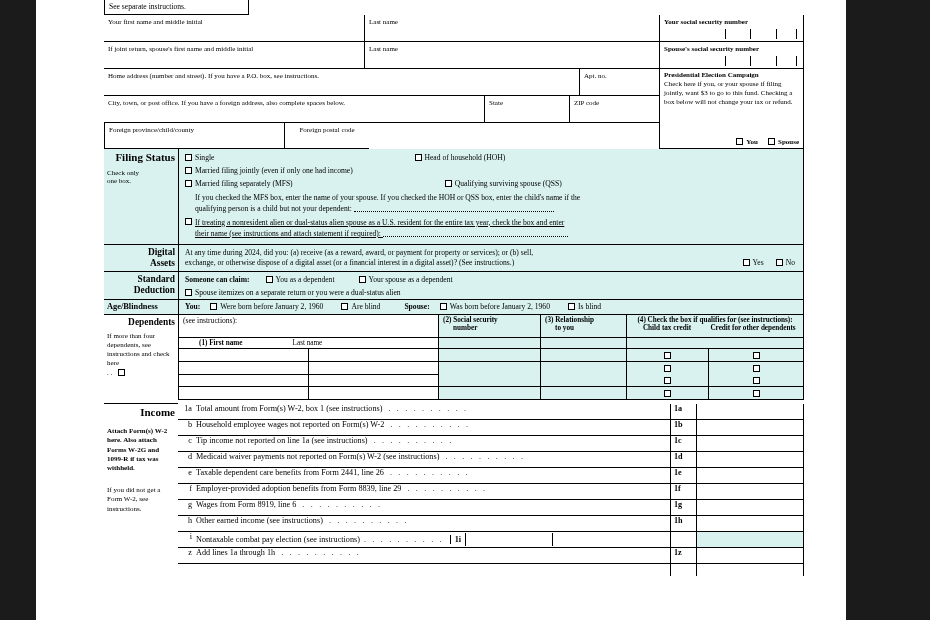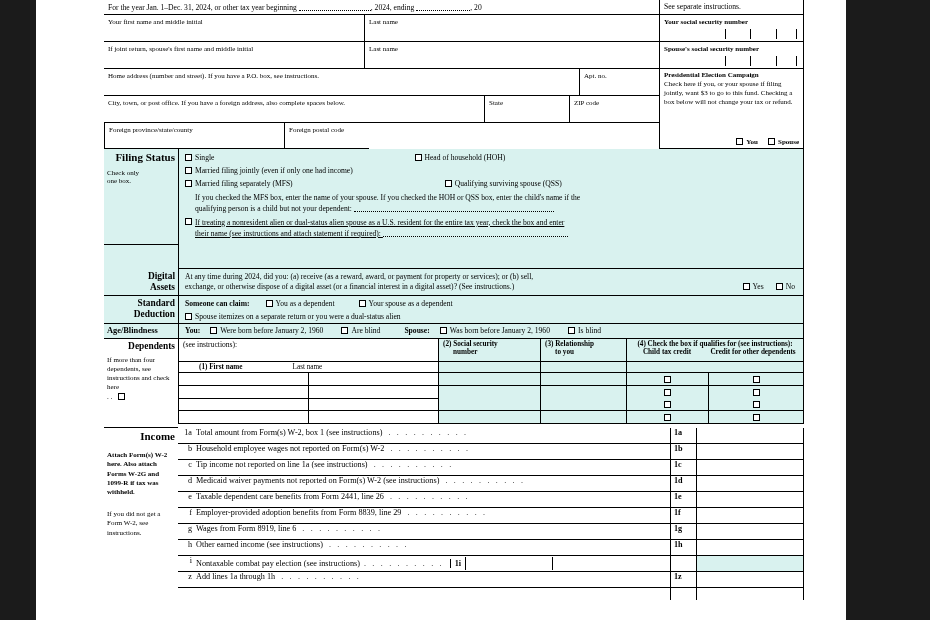--- a/index.html
+++ b/index.html
@@ -110,25 +110,20 @@
 <body>
 
 <div id="viewport">
   <div class="page-shadow"></div>
   <div class="gutter-left"></div>
   <div class="gutter-right"></div>
 
   <div class="form">
 
     <div class="row">
-      <div class="cell nb-l" style="width:555px;height:15px;border-left:none;">
-        <span class="lbl">For the year Jan. 1–Dec. 31, 2024, or other tax year beginning</span>
-        <span class="underline-line" style="width:72px;"></span><span class="lbl">, 2024, ending</span>
-        <span class="underline-line" style="width:54px;"></span><span class="lbl">, 20</span>
-      </div>
       <div class="cell last" style="width:145px;height:15px;">
         <span class="lbl">See separate instructions.</span>
       </div>
     </div>
 
     <div class="row">
       <div class="cell nb-l namecell" style="width:260px;border-left:none;">
         <span class="tiny">Your first name and middle initial</span>
       </div>
       <div class="cell namecell" style="width:295px;">
@@ -177,44 +172,44 @@
           </div>
           <div class="cell" style="width:85px;height:27px;">
             <span class="tiny">State</span>
           </div>
           <div class="cell" style="width:90px;height:27px;">
             <span class="tiny">ZIP code</span>
           </div>
         </div>
         <div class="row">
           <div class="cell" style="width:180px;height:26px;">
-            <span class="tiny">Foreign province/state/county</span>
-          </div>
-          <div class="cell" style="width:85px;height:26px;">
+            <span class="tiny">Foreign province/child/county</span>
+          </div>
+          <div class="cell" style="width:85px;height:26px;text-align:center;">
             <span class="tiny">Foreign postal code</span>
           </div>
         </div>
       </div>
       <div class="cell last" style="width:145px;height:80px;padding:2px 4px;">
         <div class="tiny bold" style="margin-bottom:1px;">Presidential Election Campaign</div>
         <div class="tiny" style="line-height:1.25;">Check here if you, or your spouse if filing jointly, want $3 to go to this fund. Checking a box below will not change your tax or refund.</div>
         <div style="position:absolute;bottom:2px;right:4px;">
           <span class="cb"></span><span class="tiny bold">You</span>
           <span class="cb" style="margin-left:8px;"></span><span class="tiny bold">Spouse</span>
         </div>
       </div>
     </div>
 
     <div class="row hl">
       <div class="sideband hl" style="border-left:none;width:74px;height:96px;">
         <div class="secttl">Filing Status</div>
         <div class="tiny" style="margin-top:5px;">Check only</div>
         <div class="tiny">one box.</div>
       </div>
-      <div class="cell last hl" style="width:626px;height:120px;padding:4px 4px 8px 6px;">
+      <div class="cell last hl" style="width:626px;height:96px;padding:4px 4px 8px 6px;">
         <div style="height:13px;">
           <span class="cb"></span><span class="lbl">Single</span>
           <span style="display:inline-block;width:196px;"></span>
           <span class="cb"></span><span class="lbl">Head of household (HOH)</span>
         </div>
         <div style="height:13px;">
           <span class="cb"></span><span class="lbl">Married filing jointly (even if only one had income)</span>
         </div>
         <div style="height:14px;">
           <span class="cb"></span><span class="lbl">Married filing separately (MFS)</span>

